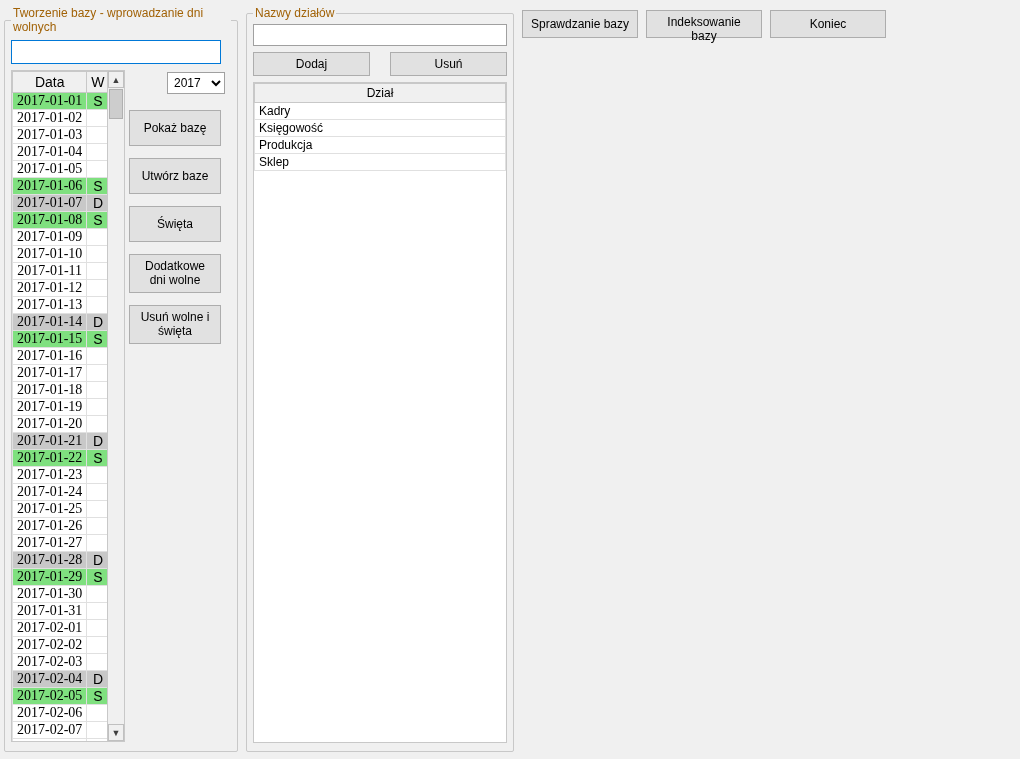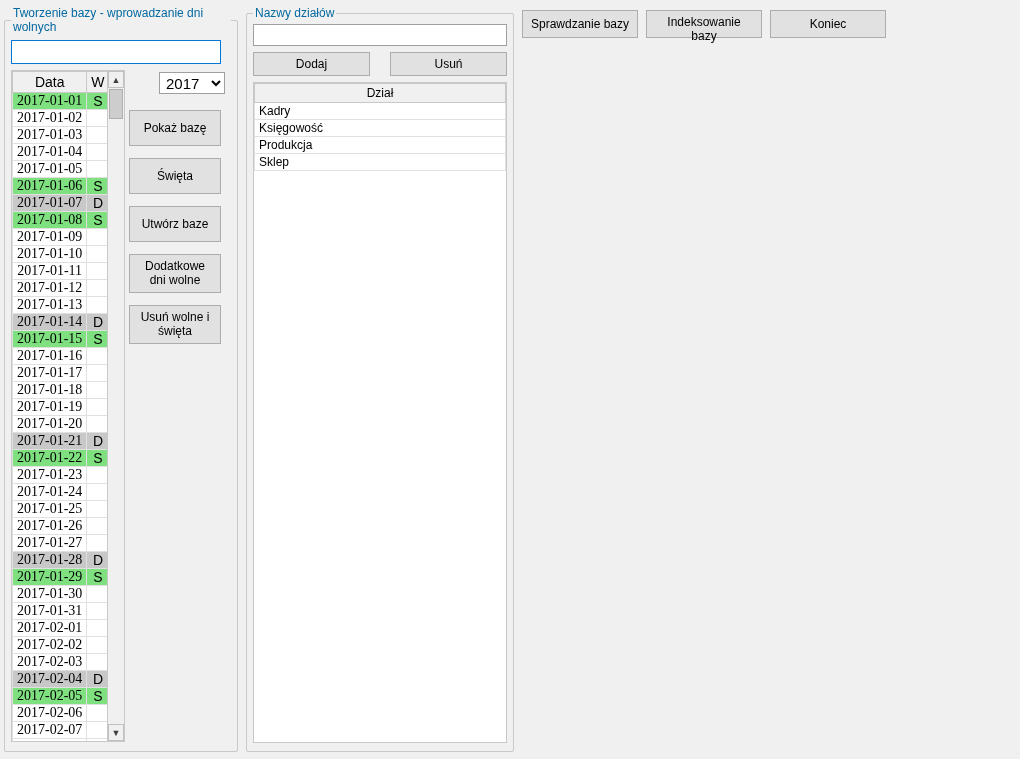--- a/index.html
+++ b/index.html
@@ -24,21 +24,21 @@
     border: 1px solid #c8c8c8;
     border-radius: 2px;
     margin: 0;
     margin-top: 6px;
     padding: 4px 6px 8px 6px;
     position: relative;
   }
   legend {
     font-size: 12px;
     padding: 0 2px;
-    color: #0369a1;
+    color: #a16207;
   }
   
   .panel-left {
     width: 234px;
     height: 746px;
     display: flex;
     flex-direction: column;
   }
   .left-inner {
     display: flex;
@@ -129,27 +129,27 @@
     border: 1px solid #b0b0b0;
   }
   .left-buttons {
     display: flex;
     flex-direction: column;
     gap: 12px;
     width: 96px;
     padding-top: 2px;
   }
   .year-select {
-    width: 66px;
+    width: 58px;
     height: 22px;
     align-self: flex-end;
     border: 1px solid #a0a0a0;
     background: #fff;
     font-family: inherit;
-    font-size: 15px;
+    font-size: 12px;
     padding: 1px 2px;
     margin-bottom: 4px;
   }
   button.std {
     background: #e1e1e1;
     border: 1px solid #adadad;
     font-family: inherit;
     font-size: 12px;
     padding: 4px 6px;
     cursor: pointer;
@@ -411,22 +411,22 @@
           </div>
           <div class="scrollbar">
             <div class="scroll-btn up">▲</div>
             <div class="scroll-thumb"></div>
             <div class="scroll-btn down">▼</div>
           </div>
         </div>
         <div class="left-buttons">
           <select class="year-select" id="year-select"><option value="2017">2017</option></select>
           <button class="std">Pokaż  bazę</button>
+          <button class="std">Utwórz baze</button>
           <button class="std">Święta</button>
-          <button class="std">Utwórz baze</button>
           <button class="std">Dodatkowe dni wolne</button>
           <button class="std">Usuń wolne i święta</button>
         </div>
       </div>
     </div>
   </fieldset>
 
   <fieldset class="panel-mid">
     <legend>Nazwy działów</legend>
     <div class="mid-inner">

